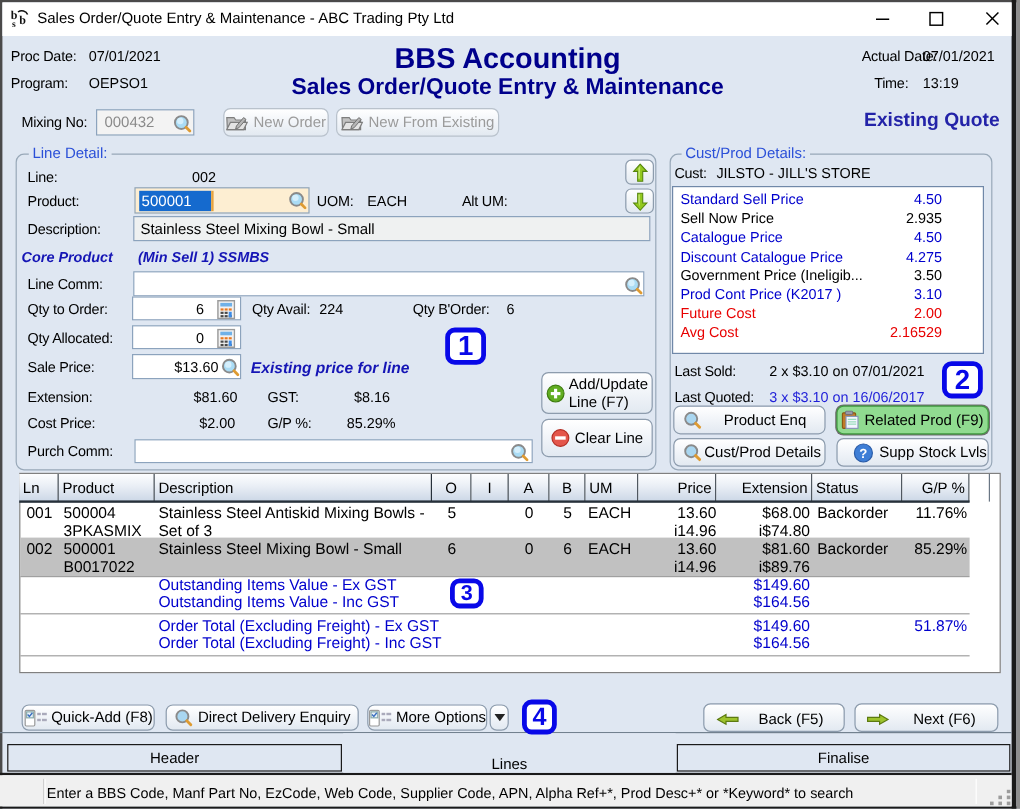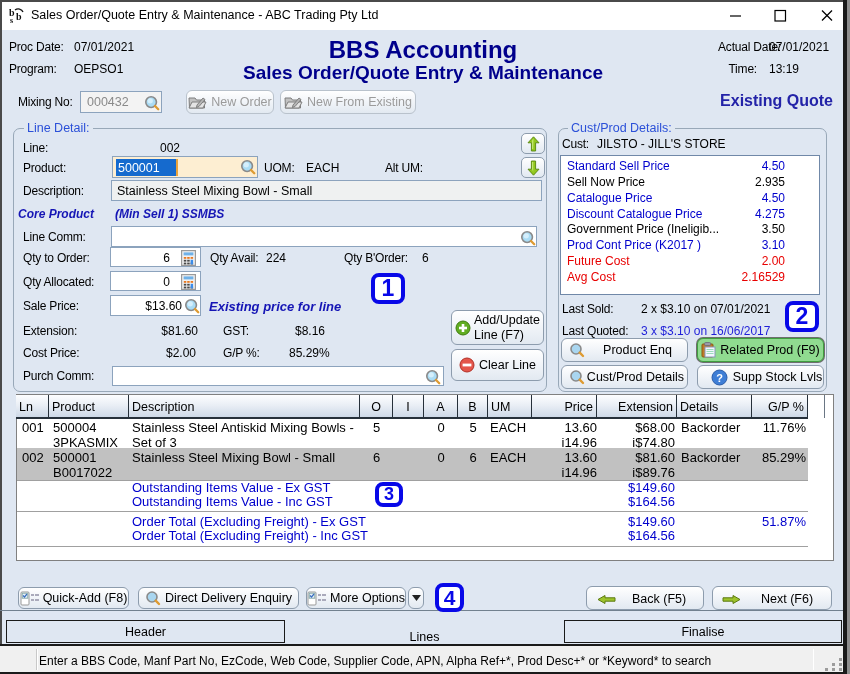--- a/index.html
+++ b/index.html
@@ -183,21 +183,21 @@
 <div class="th" style="left:16px;width:33px;">Ln</div>
 <div class="th" style="left:49px;width:80px;">Product</div>
 <div class="th" style="left:129px;width:231px;">Description</div>
 <div class="th" style="left:360px;width:33px;justify-content:center;">O</div>
 <div class="th" style="left:393px;width:31px;justify-content:center;">I</div>
 <div class="th" style="left:424px;width:34px;justify-content:center;">A</div>
 <div class="th" style="left:458px;width:30px;justify-content:center;">B</div>
 <div class="th" style="left:488px;width:44px;">UM</div>
 <div class="th" style="left:532px;width:65px;justify-content:flex-end;">Price</div>
 <div class="th" style="left:597px;width:80px;justify-content:flex-end;">Extension</div>
-<div class="th" style="left:677px;width:75px;">Details</div>
+<div class="th" style="left:677px;width:75px;">Status</div>
 <div class="th" style="left:752px;width:56px;justify-content:flex-end;">G/P %</div>
 <div class="th" style="left:808px;width:17px;background:#fff;border-right:1px solid #6a7684;"></div>
 <div class="abs" style="left:16px;top:417px;width:792px;height:2px;background:#26303a;"></div>
 
 <div class="abs" style="left:17px;top:448px;width:791px;height:32px;background:#c1c1c1;"></div>
 
 <div class="cell" style="left:22px;top:421px;">001</div>
 <div class="cell" style="left:53px;top:421px;">500004<br>3PKASMIX</div>
 <div class="cell" style="left:132px;top:421px;">Stainless Steel Antiskid Mixing Bowls -<br>Set of 3</div>
 <div class="cell" style="left:360px;top:421px;width:33px;text-align:center;">5</div>

